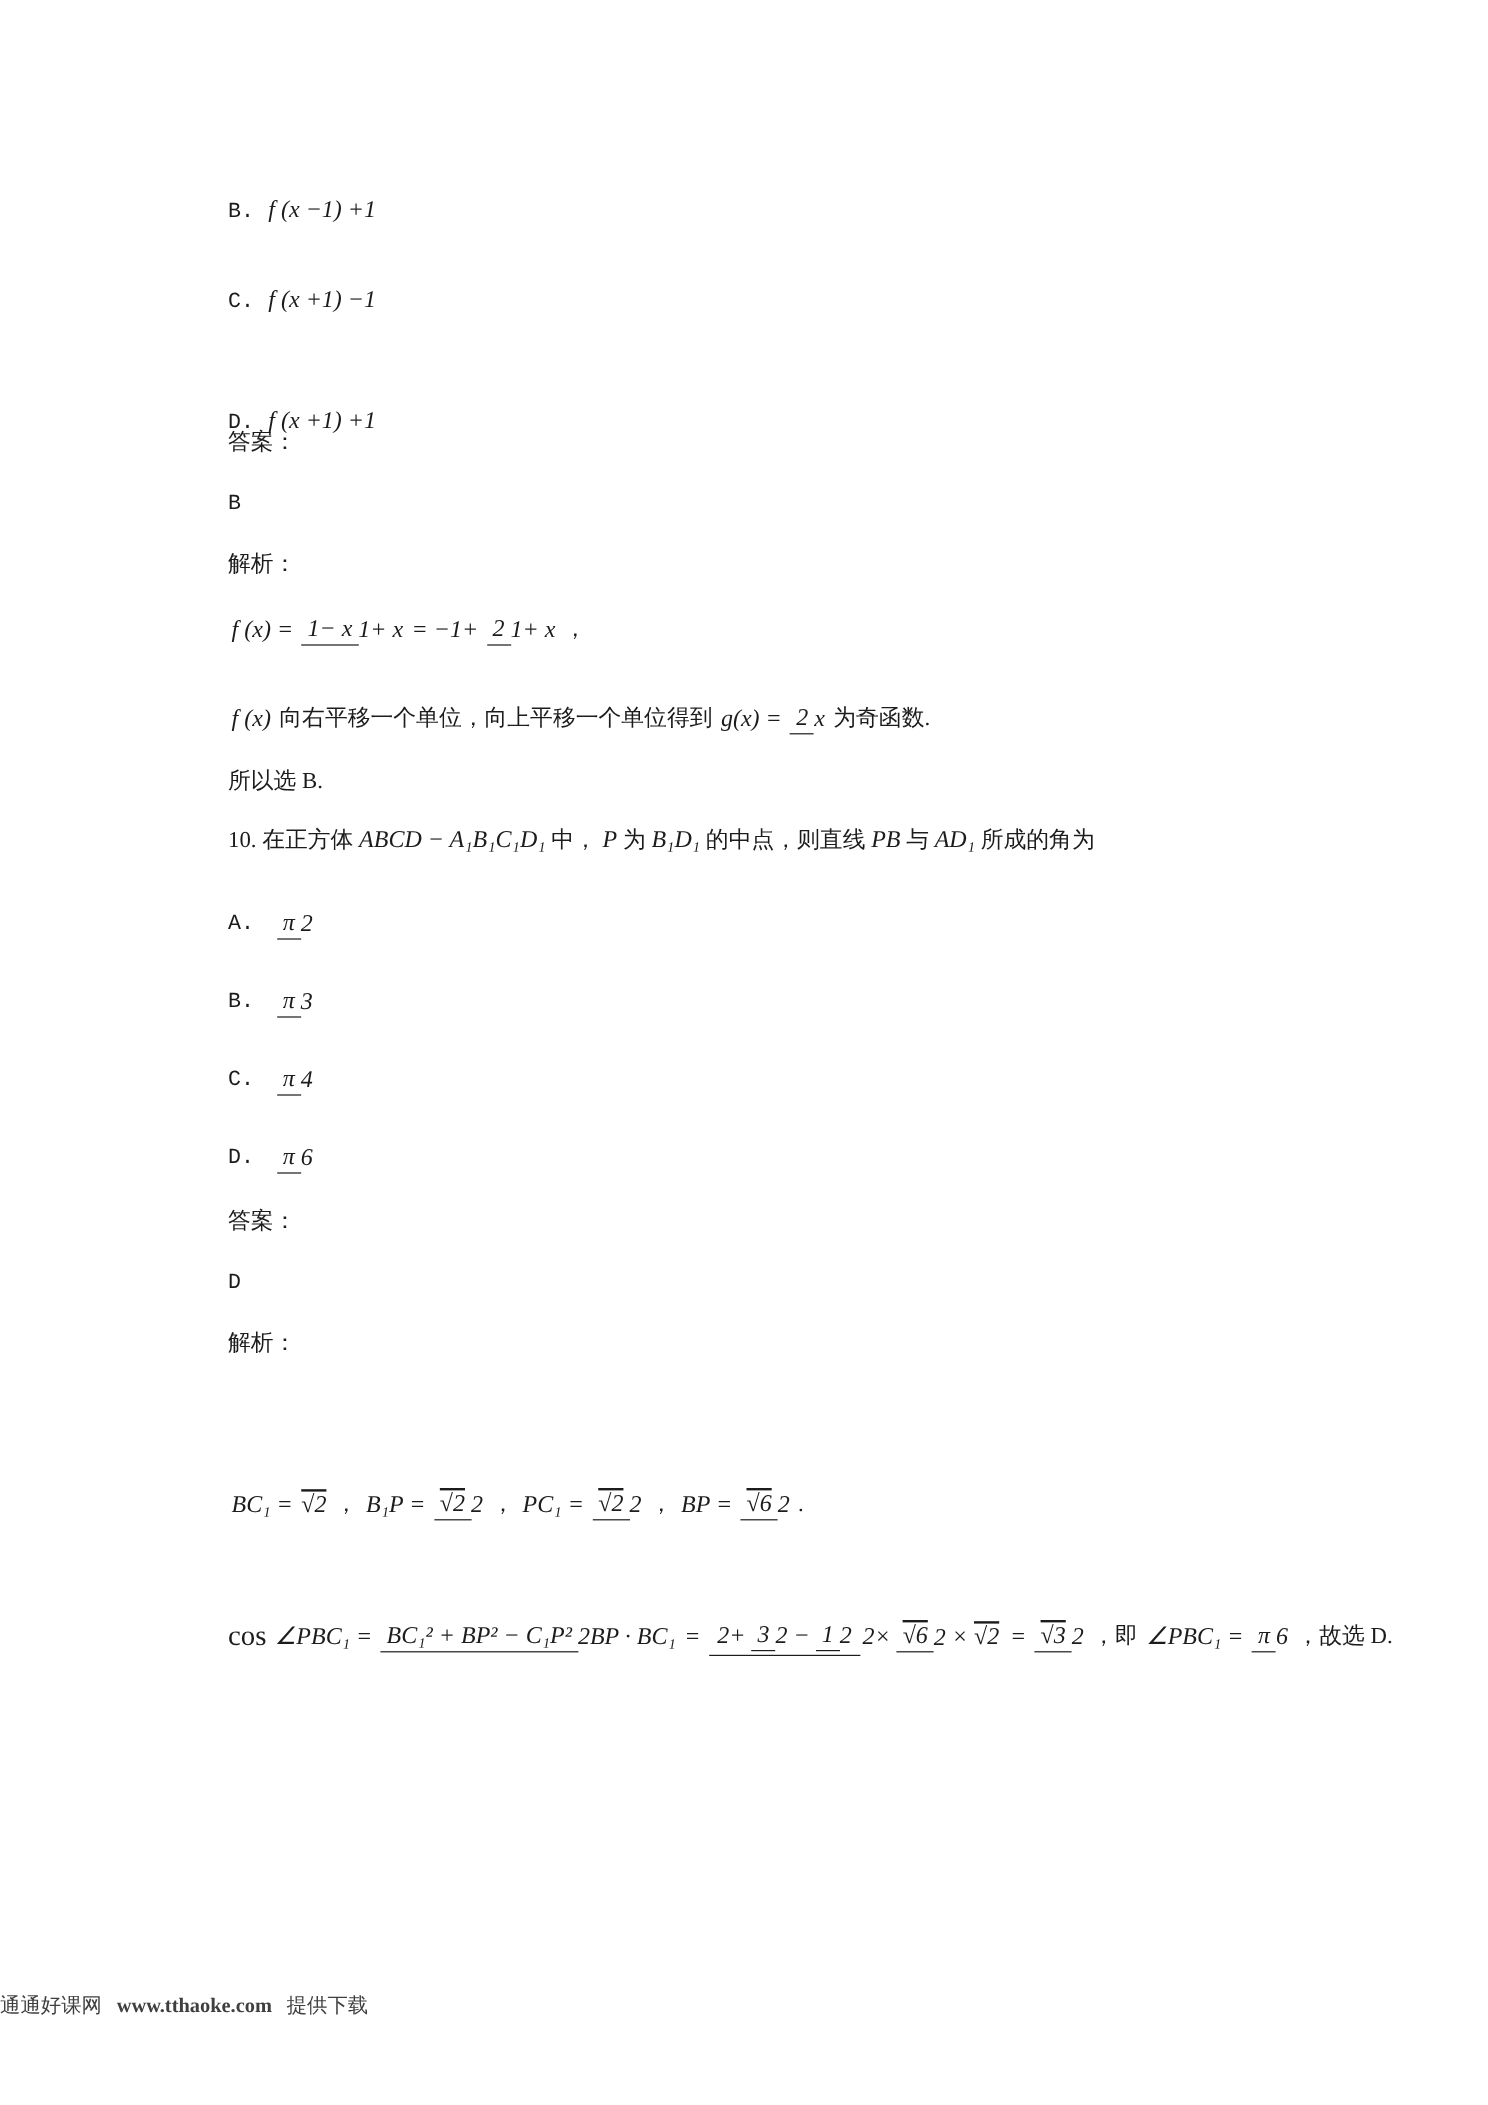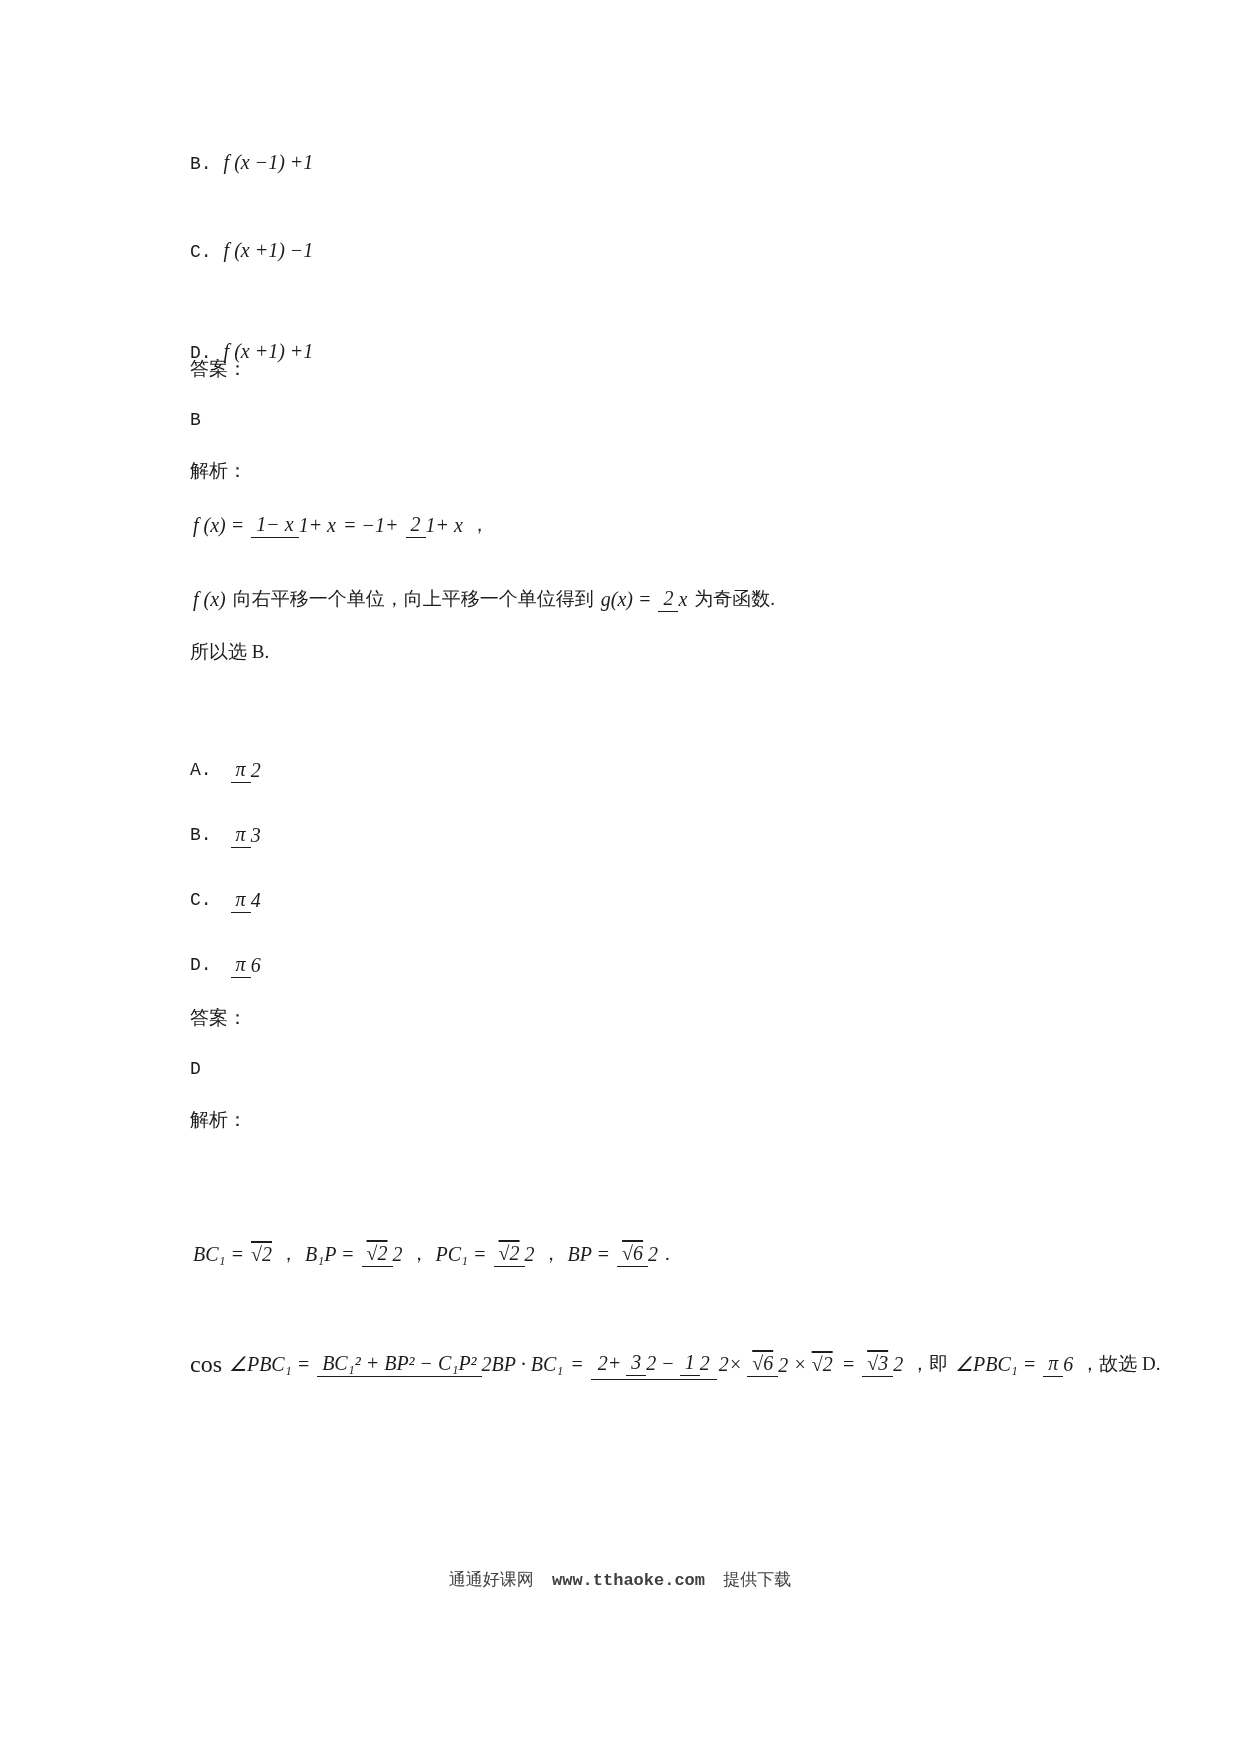--- a/index.html
+++ b/index.html
@@ -51,36 +51,36 @@
   .frac.small { font-size: 18px; }
   .inrow {
     display: inline-flex;
     align-items: center;
     column-gap: 5px;
     padding: 2px 2px;
   }
   .sq { text-decoration: overline; }
   #footer {
     position: absolute;
-    top: 1568px;
+    top: 1660px;
     left: 0;
     width: 100%;
-    text-align: center;
-    font-family: Liberation Mono, monospace;
+    text-align: left;
+    font-family: Liberation Serif, serif;
     font-size: 17px;
     color: #3f3f3f;
   }
   #footer .url { font-weight: 600; margin: 0 8px; }
 </style>
 </head>
 <body>
 
 <div id="page">
 
-  <div class="line" style="top:150px; left:190px;">
+  <div class="line" style="top:163px; left:190px;">
     <span class="opt-label">B.</span><span class="math">f (x −1) +1</span>
   </div>
 
   <div class="line" style="top:238px; left:190px;">
     <span class="opt-label">C.</span><span class="math">f (x +1) −1</span>
   </div>
 
   <div class="line" style="top:303px; left:190px;margin-top:36px;">
     <span class="opt-label">D.</span><span class="math">f (x +1) +1</span>
   </div>
@@ -109,20 +109,34 @@
     <span class="math">g(x) =</span>
     <span class="frac">
       <span class="num math">2</span>
       <span class="den math">x</span>
     </span>
     <span class="cn">为奇函数.</span>
   </div>
 
   <div class="line cn" style="top:640px; left:190px;">所以选 B.</div>
 
+  <div class="line" style="top:688px; left:190px;">
+    <span class="cn">10.</span>
+    <span class="cn">在正方体</span>
+    <span class="math">ABCD − A₁B₁C₁D₁</span>
+    <span class="cn">中，</span>
+    <span class="math">P</span>
+    <span class="cn">为</span>
+    <span class="math">B₁D₁</span>
+    <span class="cn">的中点，则直线</span>
+    <span class="math">PB</span>
+    <span class="cn">与</span>
+    <span class="math">AD₁</span>
+    <span class="cn">所成的角为</span>
+  </div>
 
   <div class="line fline" style="top:742px; left:190px; height:56px;">
     <span class="opt-label">A.</span>
     <span class="frac">
       <span class="num math">π</span>
       <span class="den math">2</span>
     </span>
   </div>
   <div class="line fline" style="top:807px; left:190px; height:56px;">
     <span class="opt-label">B.</span>

